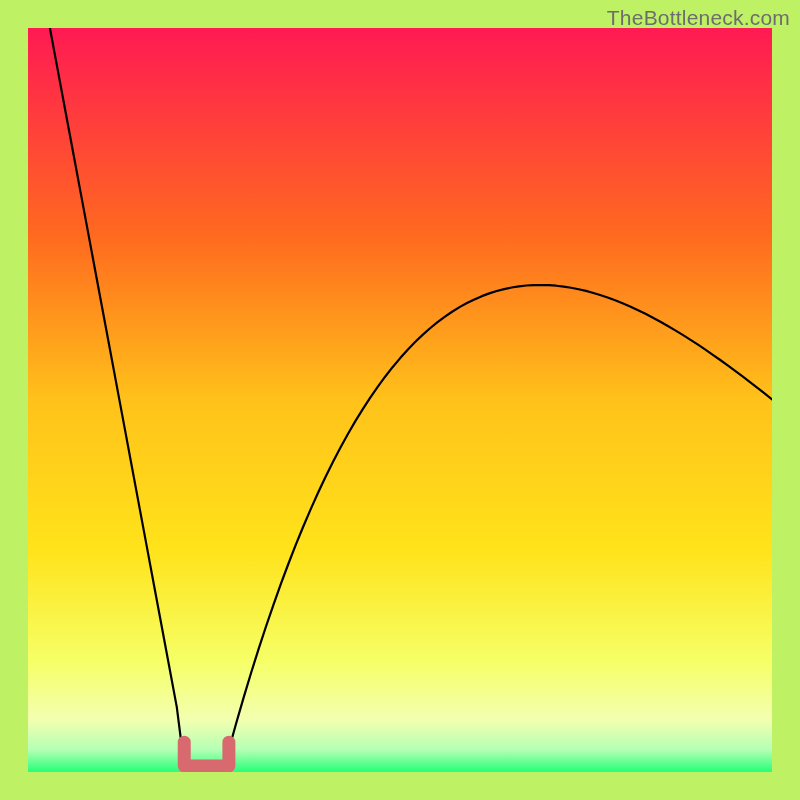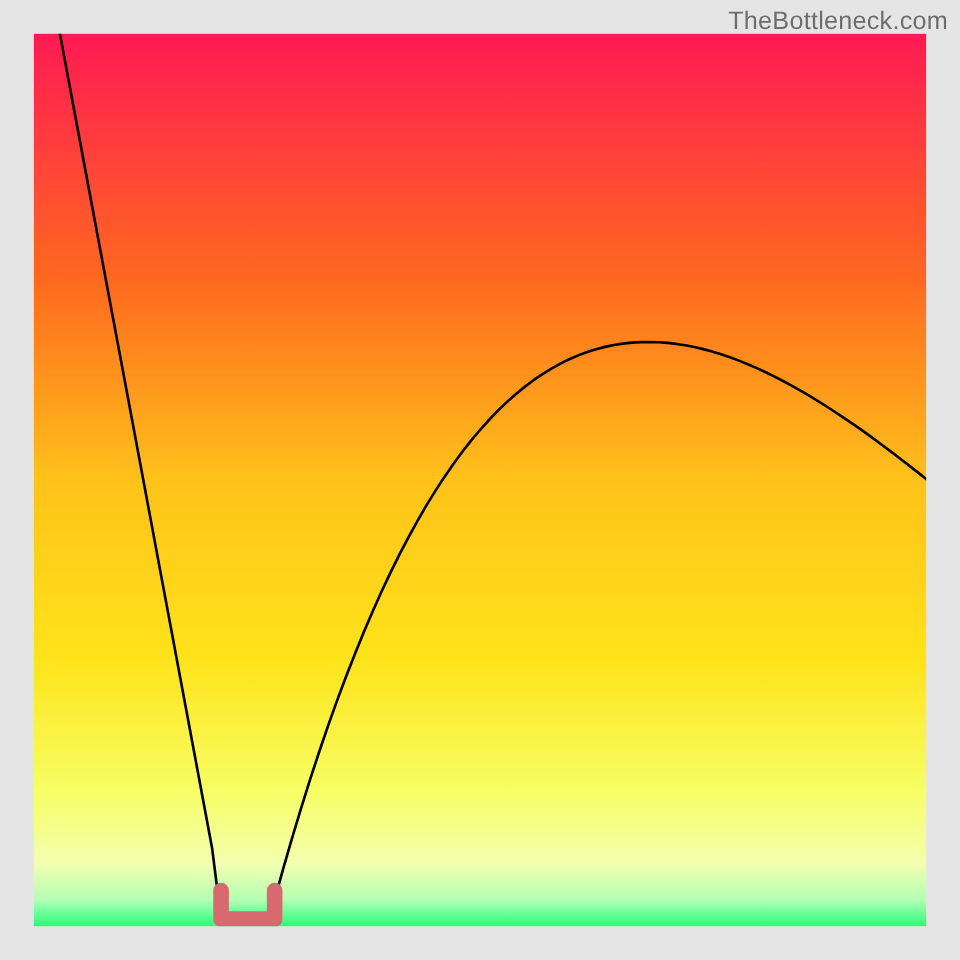--- a/index.html
+++ b/index.html
@@ -10,21 +10,21 @@
     background: #000000;
     overflow: hidden;
     font-family: Arial, Helvetica, sans-serif;
   }
   .frame {
     position: absolute;
     left: 0;
     top: 0;
     width: 800px;
     height: 800px;
-    background: #e5e5e5;
+    background: #bef264;
   }
   .watermark {
     position: absolute;
     top: 6px;
     right: 10px;
     color: #6d6d6d;
     font-size: 21px;
     font-weight: 400;
     letter-spacing: 0.2px;
     user-select: none;

